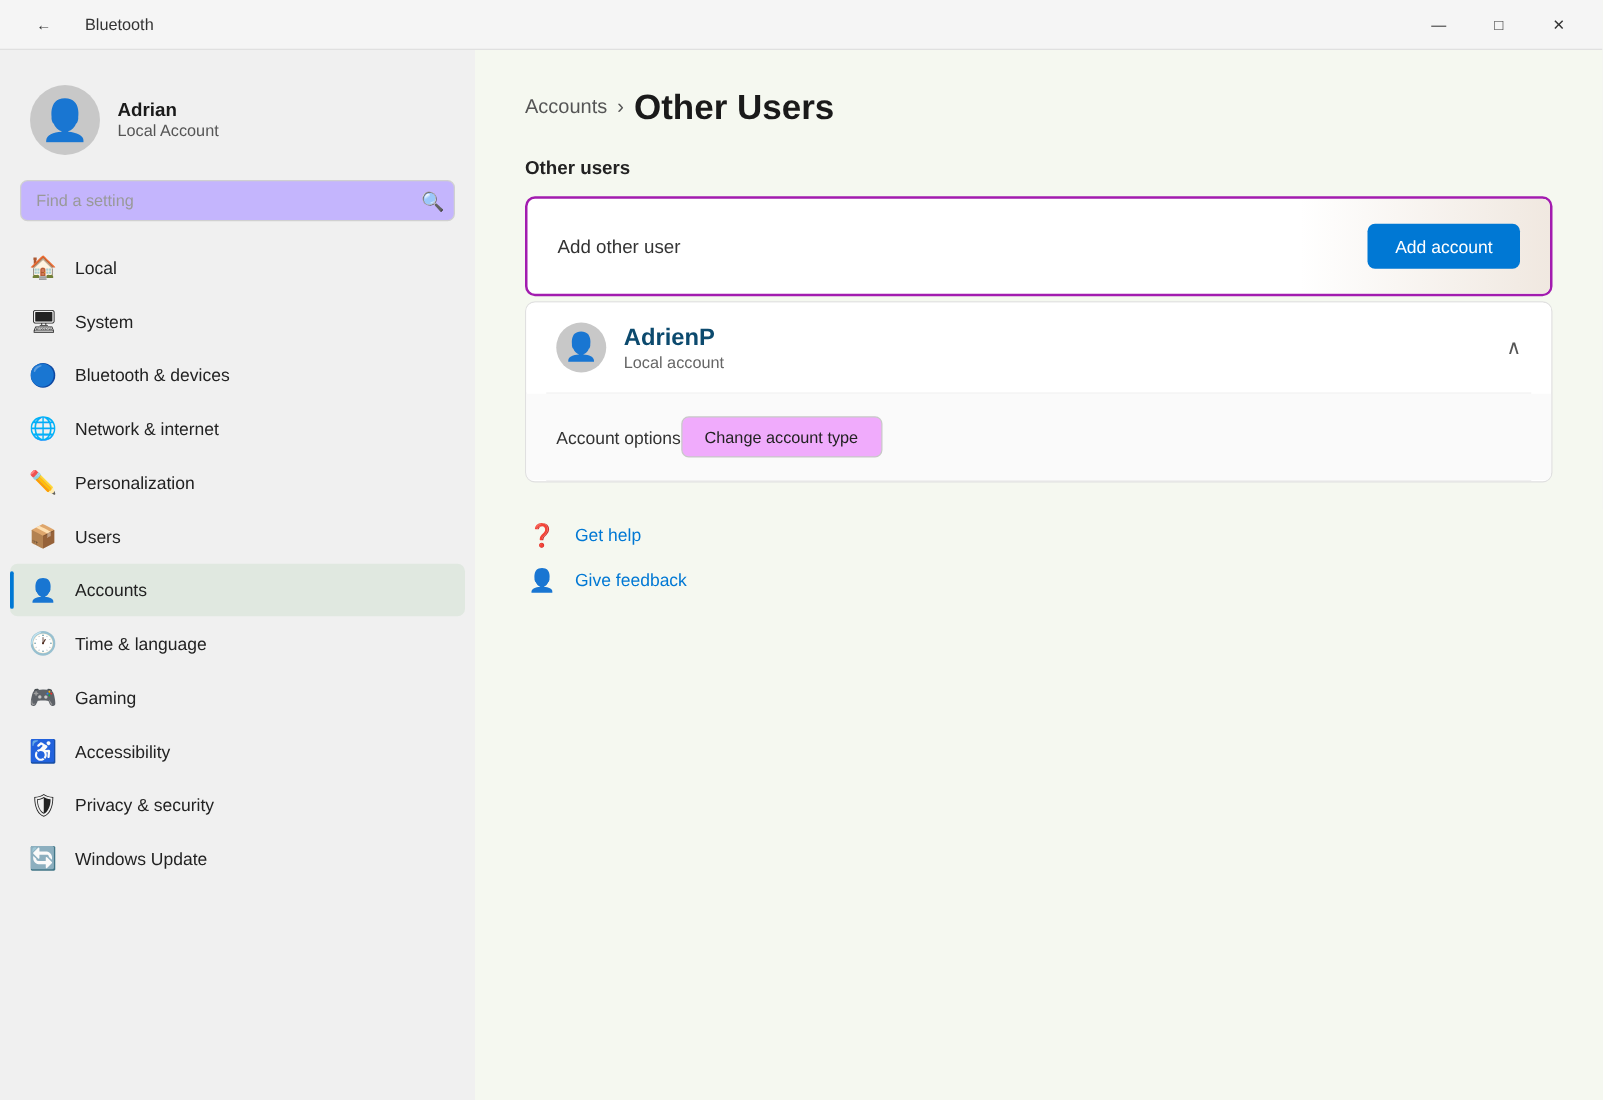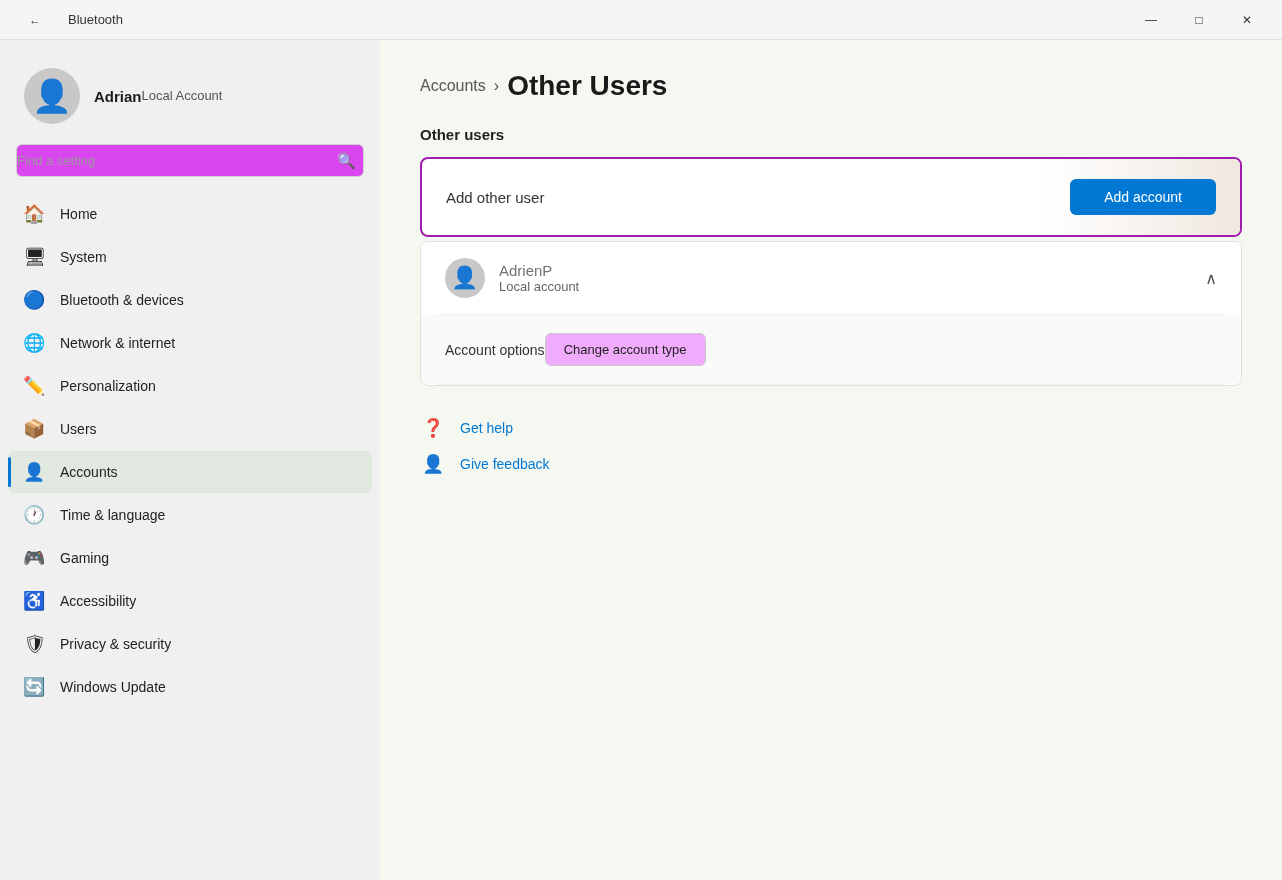--- a/index.html
+++ b/index.html
@@ -78,35 +78,35 @@
       background: #c8c8c8;
       display: flex;
       align-items: center;
       justify-content: center;
       flex-shrink: 0;
     }
     .avatar-icon {
       font-size: 32px;
       color: #666;
     }
-    .user-info { display: flex; flex-direction: row; }
+    .user-info { display: flex; flex-direction: column; }
     .user-name { font-size: 15px; font-weight: 600; color: #1a1a1a; }
     .user-type { font-size: 13px; color: #555; }
 
     .search-box {
       margin: 0 16px 16px 16px;
       position: relative;
     }
     .search-input {
       width: 100%;
-      padding: 8px 36px 8px 0;
+      padding: 8px 36px 8px 12px;
       border: 1px solid #d0d0d0;
       border-radius: 6px;
       font-size: 13px;
-      background: #d946ef;
+      background: #c4b5fd;
       outline: none;
       color: #333;
     }
     .search-input::placeholder { color: #999; }
     .search-icon-btn {
       position: absolute;
       right: 8px;
       top: 50%;
       transform: translateY(-50%);
       background: none;
@@ -204,21 +204,21 @@
       width: 200px;
       background: linear-gradient(to left, #f0e8e0, transparent);
       pointer-events: none;
     }
     .add-user-label { font-size: 15px; color: #333; }
     .add-account-btn {
       background: #0078d4;
       color: white;
       border: none;
       border-radius: 6px;
-      padding: 10px 34px;
+      padding: 10px 22px;
       font-size: 14px;
       font-weight: 500;
       cursor: pointer;
       z-index: 1;
     }
 
     .user-card {
       background: white;
       border-radius: 8px;
       border: 1px solid #e0e0e0;
@@ -237,21 +237,21 @@
       width: 40px;
       height: 40px;
       border-radius: 50%;
       background: #c8c8c8;
       display: flex;
       align-items: center;
       justify-content: center;
       font-size: 22px;
       color: #666;
     }
-    .user-card-name { font-size: 15px; font-weight: 400; color: #737373; }
+    .user-card-name { font-size: 19px; font-weight: 700; color: #0c4a6e; }
     .user-card-type { font-size: 13px; color: #666; }
     .chevron { font-size: 16px; color: #555; }
 
     .user-card-divider { height: 1px; background: #f0f0f0; margin: 0 16px; }
 
     .option-row {
       display: flex;
       align-items: center;
       justify-content: flex-start;
       padding: 18px 24px;
@@ -324,21 +324,21 @@
 
     <div class="search-box">
       <input class="search-input" type="text" placeholder="Find a setting" style="">
       <button class="search-icon-btn">🔍</button>
     </div>
 
     <nav class="nav-list">
 
     <div class="nav-item">
       <span class="nav-icon">🏠</span>
-      <span>Home</span>
+      <span>Local</span>
     </div>
         <div class="nav-item">
       <span class="nav-icon">🖥</span>
       <span>System</span>
     </div>
         <div class="nav-item">
       <span class="nav-icon">🔵</span>
       <span>Bluetooth &amp; devices</span>
     </div>
         <div class="nav-item">

